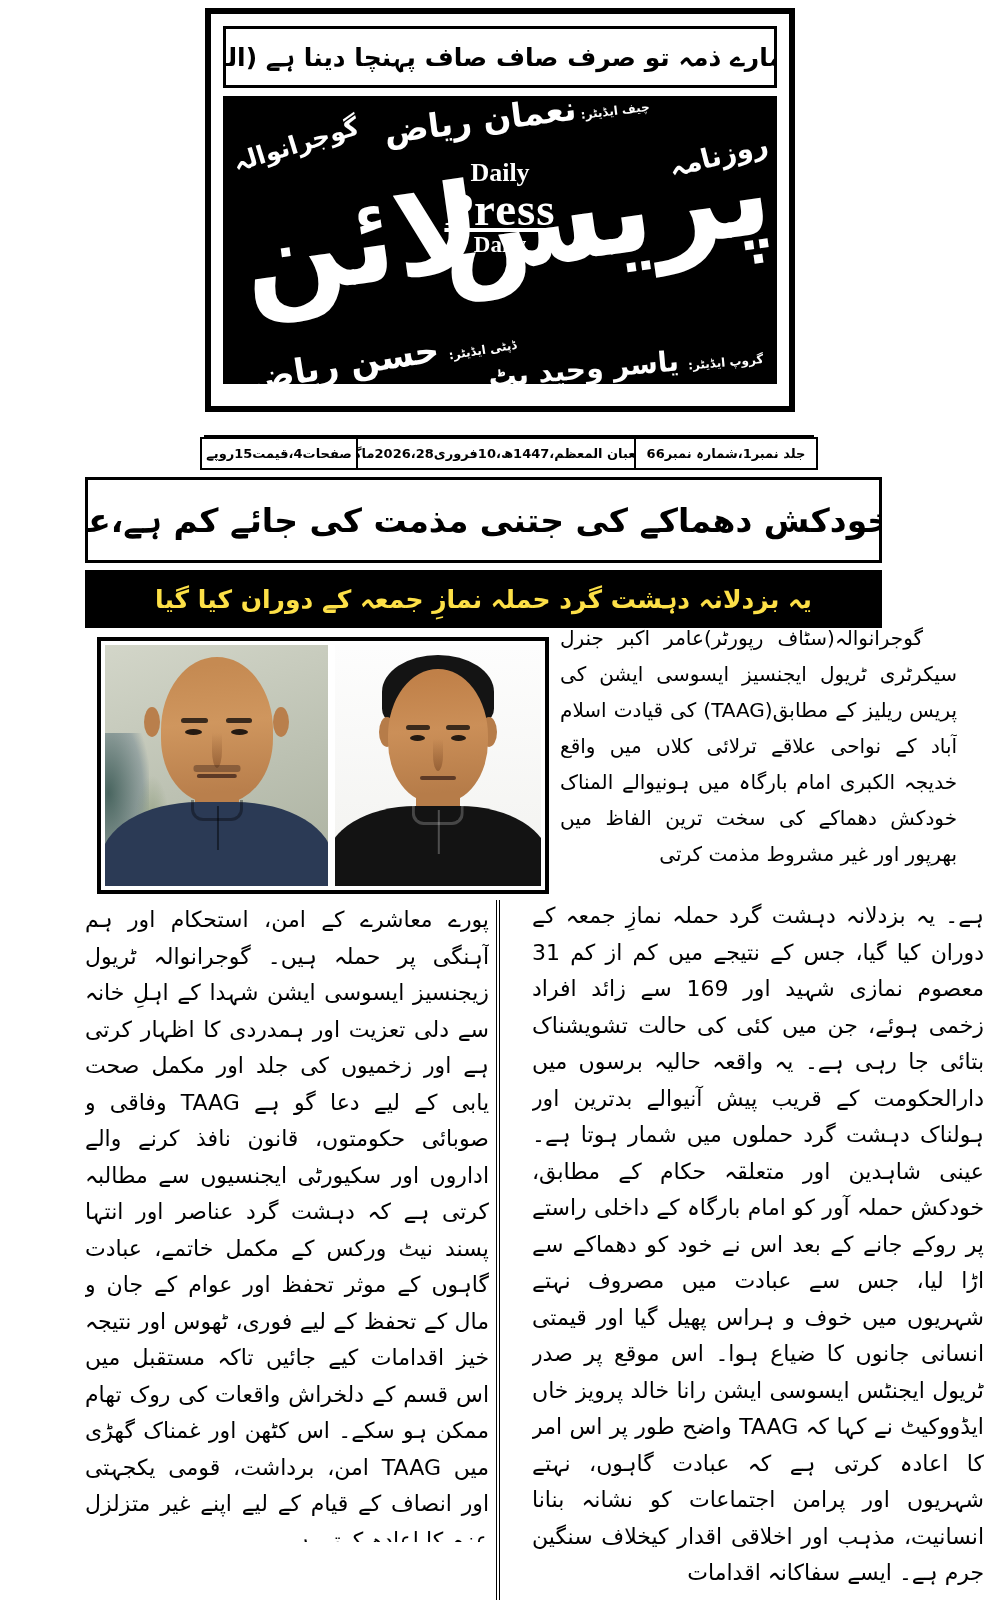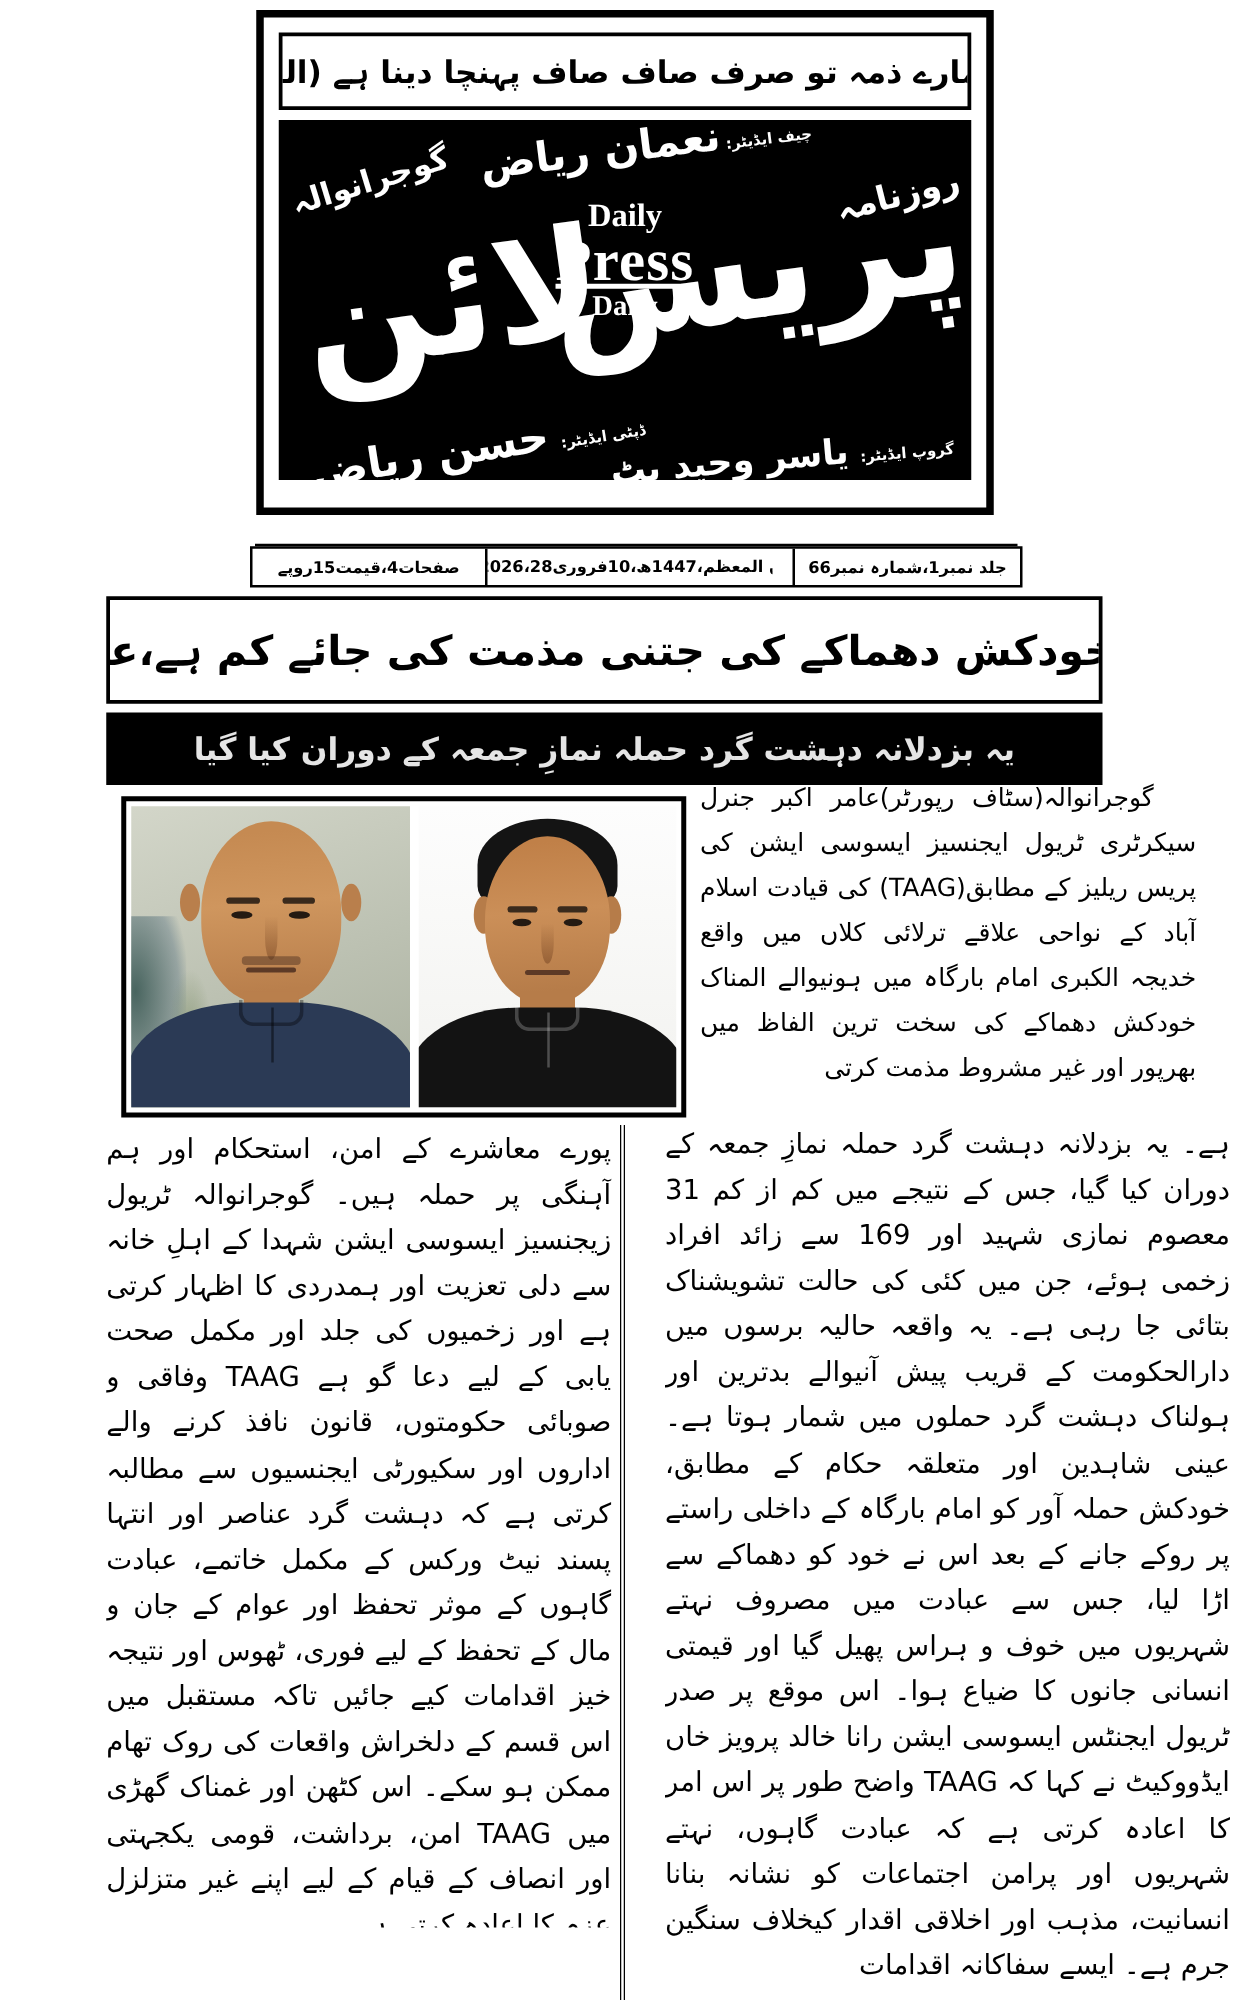--- a/index.html
+++ b/index.html
@@ -46,33 +46,33 @@
   .mast-grp .nm{font-size:28px;font-weight:bold;}
   .lbl{display:block;}
 
   
   .dateline{
     left:200px;top:437px;width:618px;height:33px;
     border:2px solid #000;box-shadow:0 -6px 0 -4px #000;
     display:flex;direction:rtl;font-weight:bold;font-size:13px;
     align-items:stretch;background:#fff;
   }
-  .dateline .cell{display:flex;align-items:center;justify-content:center;white-space:nowrap;overflow:hidden;padding:0 4px;margin-left:16px;}
+  .dateline .cell{display:flex;align-items:center;justify-content:center;white-space:nowrap;overflow:hidden;padding:0 4px;}
   .dl-vol{width:172px;border-left:2px solid #000;}
   .dl-date{flex:1;border-left:2px solid #000;}
   .dl-price{width:146px;}
 
   
   .headline-box{
     left:85px;top:477px;width:797px;height:86px;border:3px solid #000;
     display:flex;align-items:center;justify-content:center;
     font-size:33px;font-weight:bold;white-space:nowrap;overflow:hidden;background:#fff;
   }
   .subhead-bar{
-    left:85px;top:570px;width:797px;height:58px;background:#000;color:#e5e5e5;
+    left:85px;top:570px;width:797px;height:58px;background:#000;color:#fde047;
     display:flex;align-items:center;justify-content:center;
     font-size:25px;font-weight:bold;white-space:nowrap;overflow:hidden;
   }
 
   
   .photo-frame{
     left:97px;top:637px;width:452px;height:257px;
     border:4px solid #000;background:#fff;padding:4px;display:flex;gap:7px;direction:ltr;
   }
   .photo{position:relative;overflow:hidden;height:100%;}

